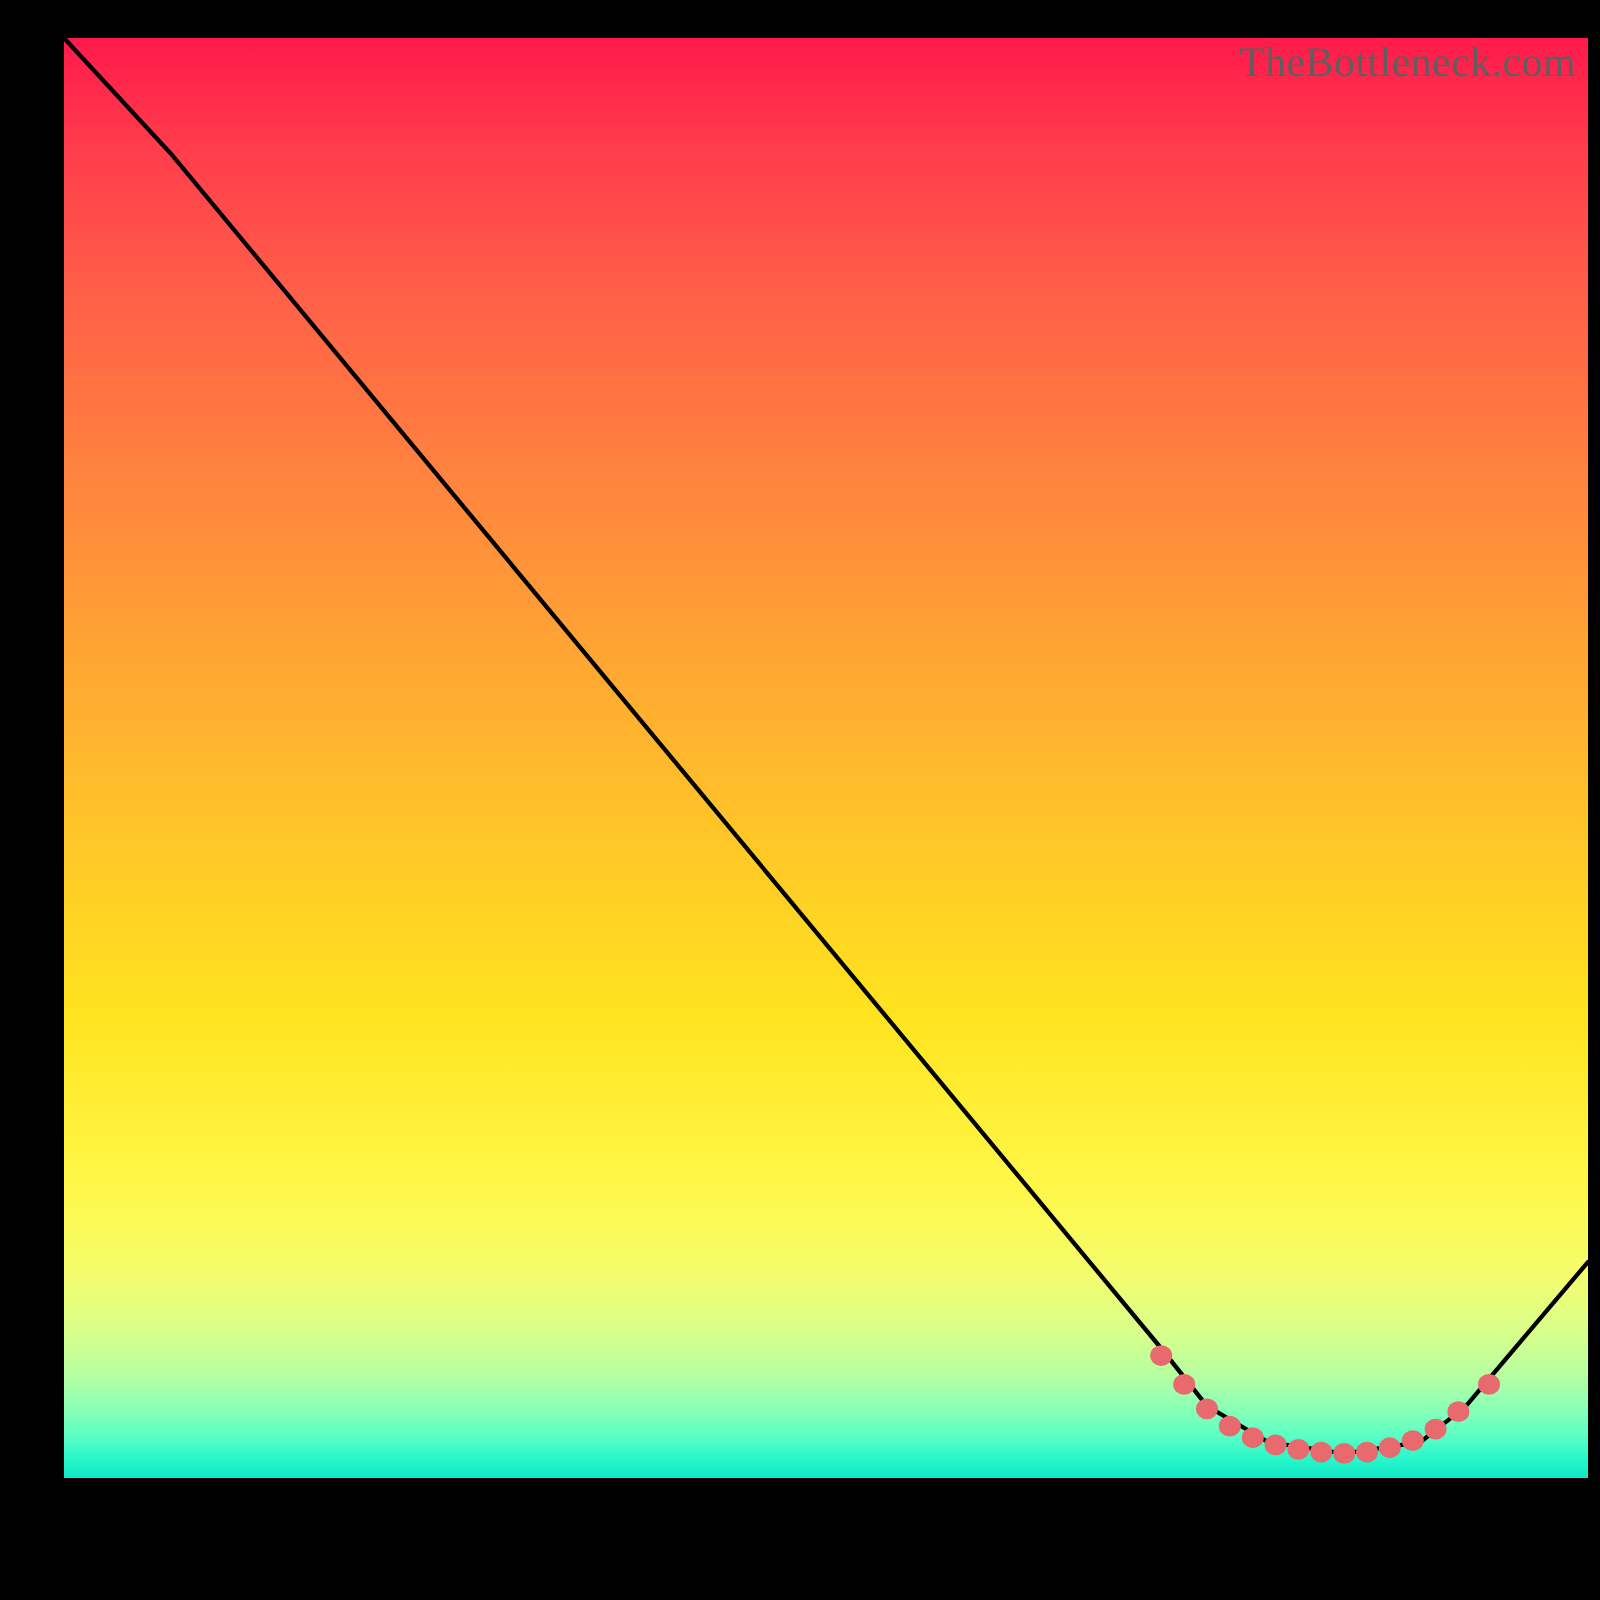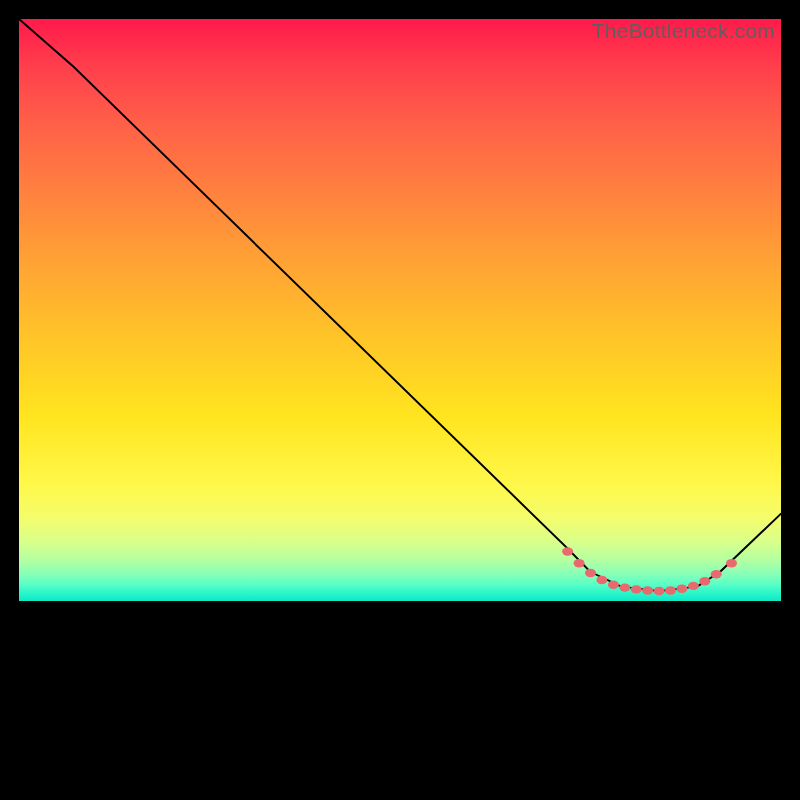--- a/index.html
+++ b/index.html
@@ -12,25 +12,26 @@
     font-family: Arial, Helvetica, sans-serif;
   }
   .stage {
     position: relative;
     width: 800px;
     height: 800px;
     background: #000;
   }
   .plot-area {
     position: absolute;
-    left: 19px;
+    left: 32px;
     top: 19px;
     width: 762px;
-    height: 582px;
+    height: 720px;
     overflow: hidden;
+    font-family: Liberation Serif, serif;
   }
   .gradient {
     position: absolute;
     inset: 0;
     background: linear-gradient(
       to bottom,
       #ff1a4b 0%,
       #ff3e4c 8%,
       #ff6048 18%,
       #ff823f 30%,

